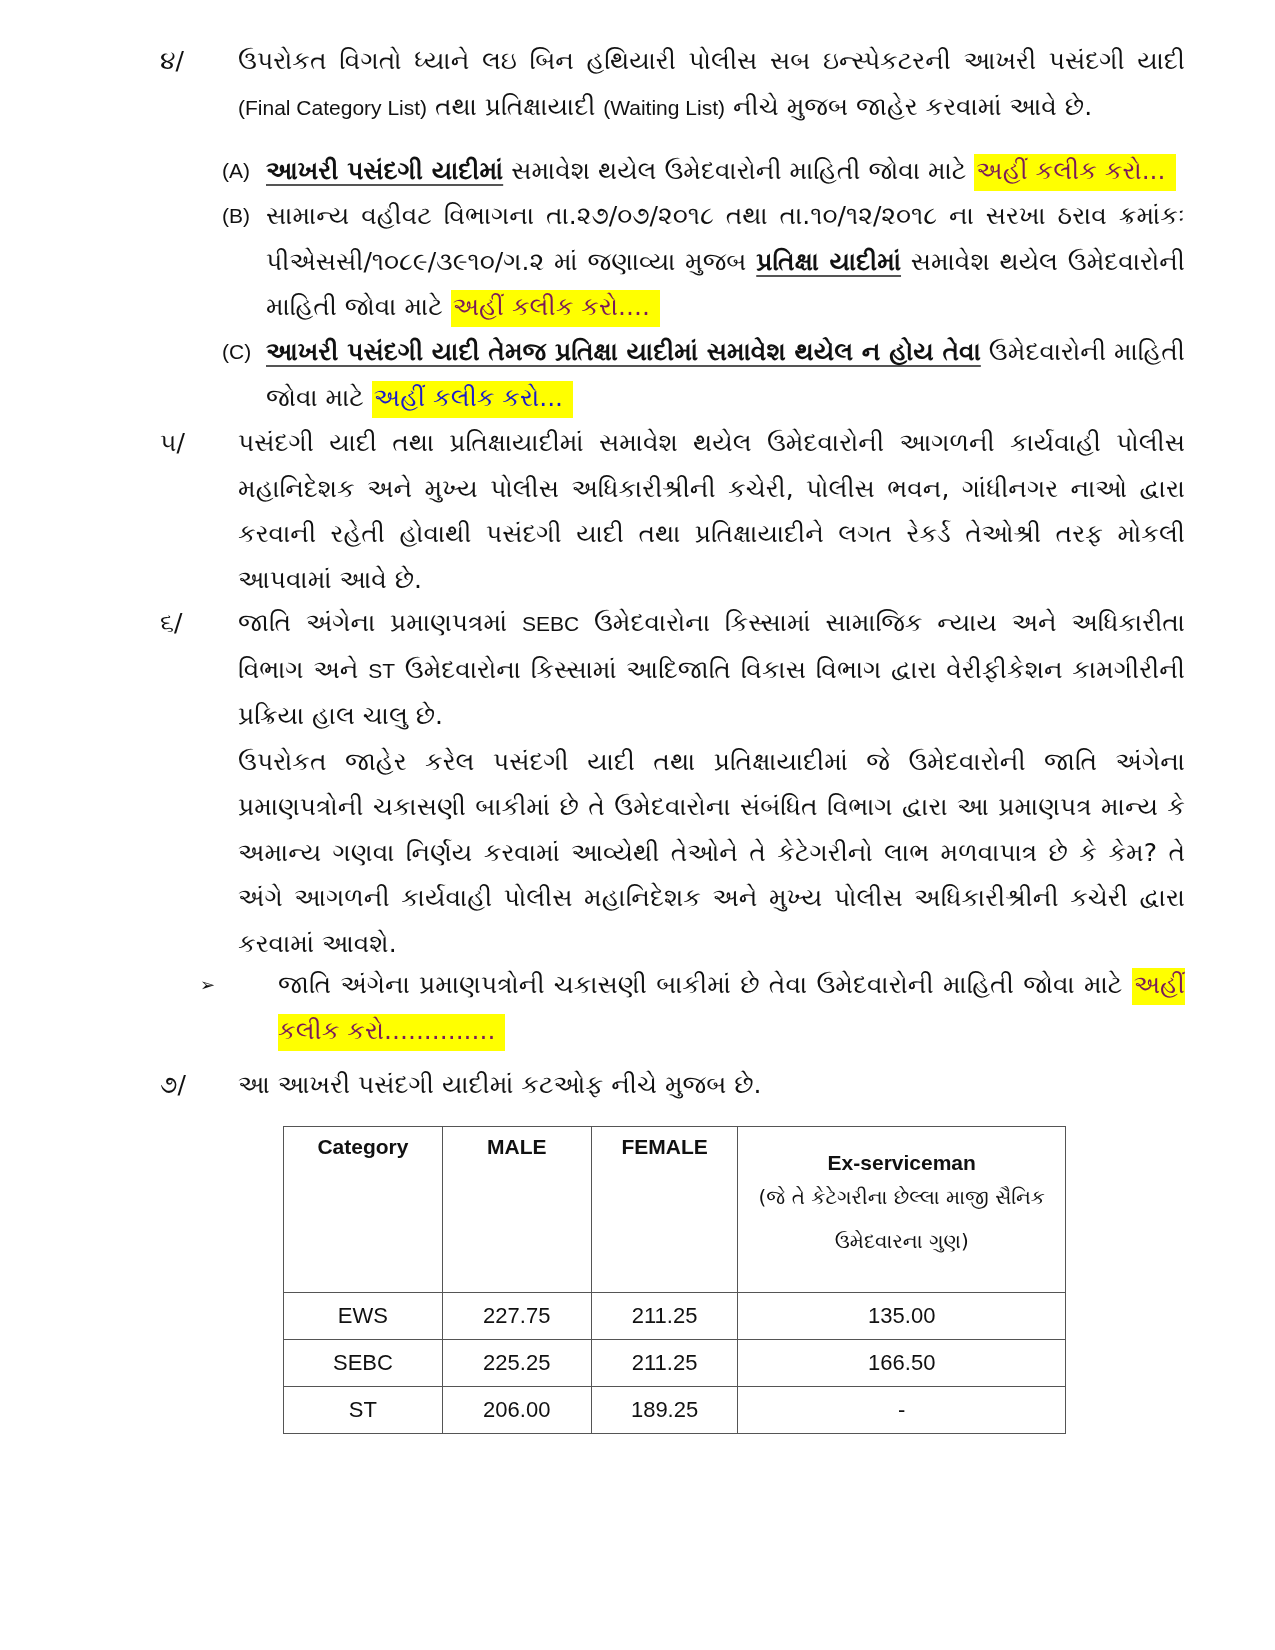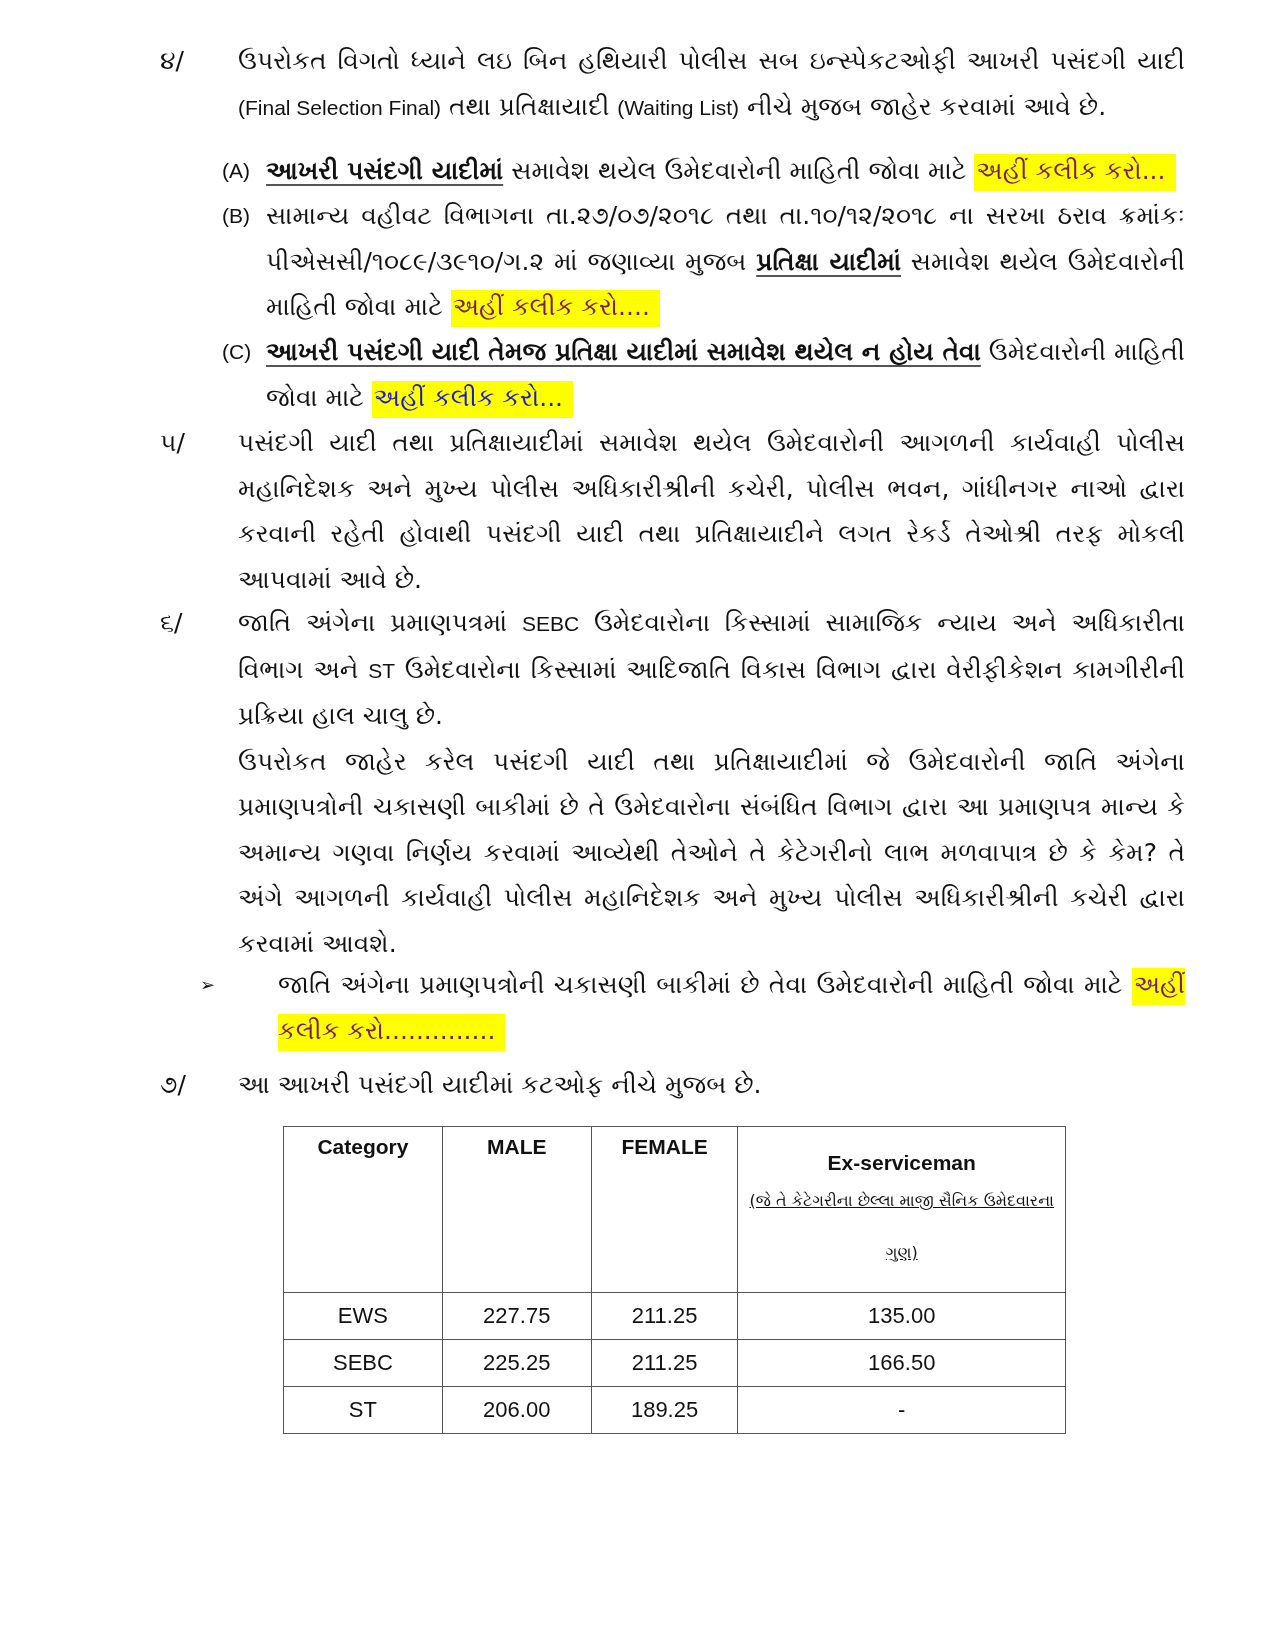--- a/index.html
+++ b/index.html
@@ -41,35 +41,35 @@
     position: absolute; left: 283px; top: 1126px; width: 783px;
     border-collapse: collapse;
   }
   table.cutoff th, table.cutoff td {
     border: 1.5px solid #555; text-align: center; vertical-align: top;
   }
   table.cutoff th {
     font-family: "Liberation Sans", sans-serif; font-weight: bold; font-size: 21px;
     height: 140px; padding-top: 8px;
   }
-  table.cutoff th .gu { font-family: "DejaVu Sans", sans-serif; font-weight: normal; font-size: 16px; line-height: 52px; display: block; text-decoration: underline; }
+  table.cutoff th .gu { font-family: "DejaVu Sans", sans-serif; font-weight: normal; font-size: 20px; line-height: 44px; display: block; }
   table.cutoff td {
     font-family: "Liberation Sans", sans-serif; font-size: 22px; height: 44px; vertical-align: middle;
   }
   col.c1 { width: 159px; } col.c2 { width: 149px; } col.c3 { width: 147px; } col.c4 { width: 328px; }
 </style>
 </head>
 <body>
 
 <div class="page">
 
   <div class="para" style="top:38px;">
     <span class="num">૪/</span>
     <div class="body">
-      <span>ઉપરોકત વિગતો ધ્યાને લઇ બિન હથિયારી પોલીસ સબ ઇન્સ્પેકટઓફી આખરી પસંદગી યાદી </span><span class="latin">(Final Selection Final)</span><span> તથા પ્રતિક્ષાયાદી </span><span class="latin">(Waiting List)</span><span> નીચે મુજબ જાહેર કરવામાં આવે છે.</span>
+      <span>ઉપરોકત વિગતો ધ્યાને લઇ બિન હથિયારી પોલીસ સબ ઇન્સ્પેકટરની આખરી પસંદગી યાદી </span><span class="latin">(Final Category List)</span><span> તથા પ્રતિક્ષાયાદી </span><span class="latin">(Waiting List)</span><span> નીચે મુજબ જાહેર કરવામાં આવે છે.</span>
     </div>
   </div>
 
   <div class="sub" style="top:148px;">
     <span class="label">(A)</span>
     <div class="body">
       <span class="u">આખરી પસંદગી યાદીમાં</span><span> સમાવેશ થયેલ ઉમેદવારોની માહિતી જોવા માટે </span><a class="link">અહીં કલીક કરો...</a>
     </div>
   </div>
 

